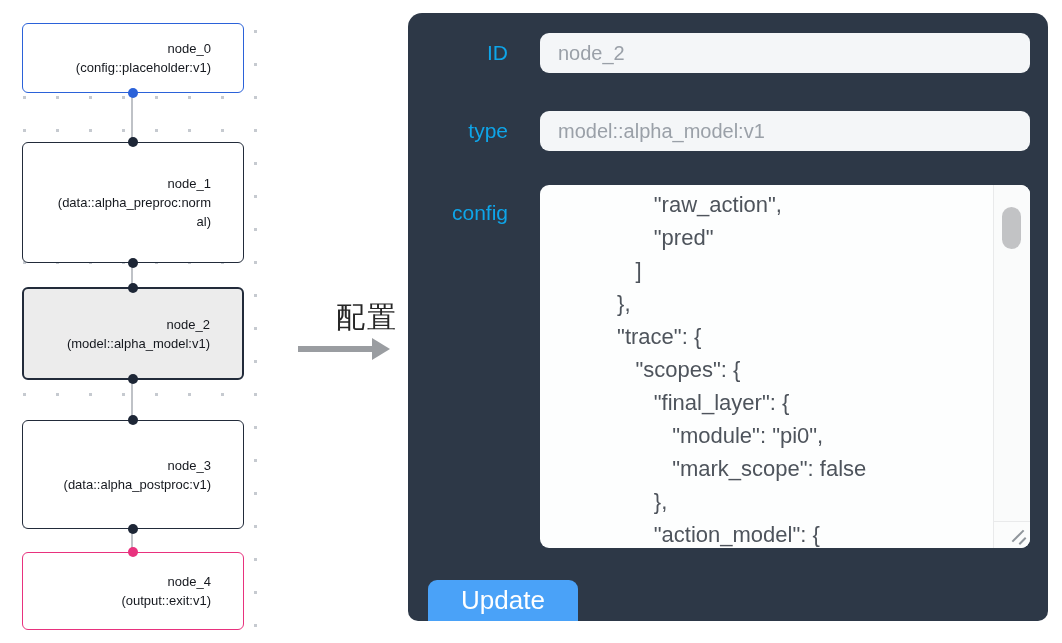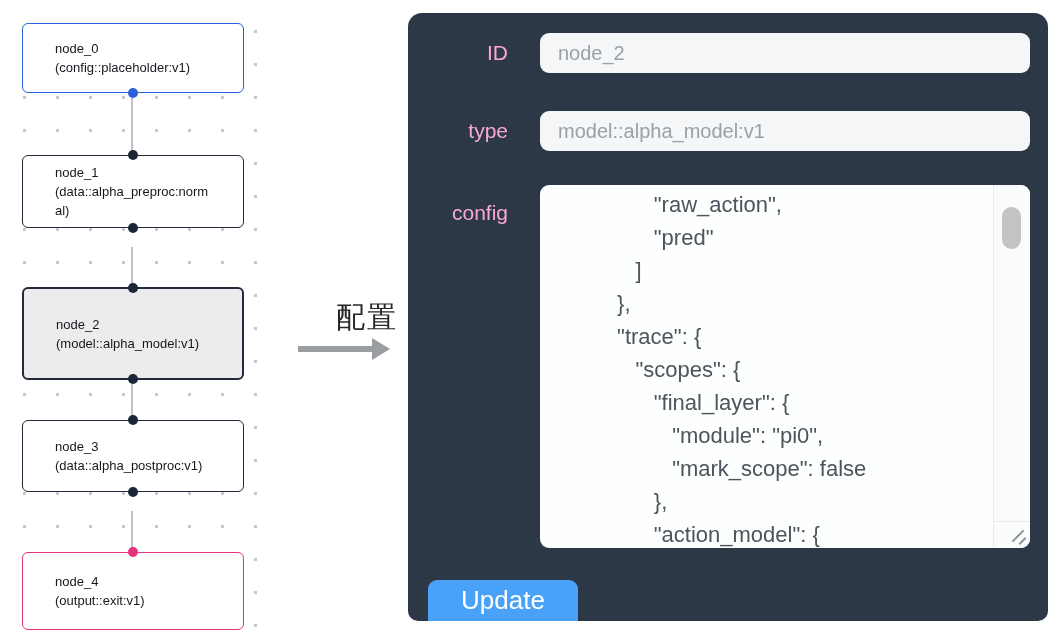--- a/index.html
+++ b/index.html
@@ -19,33 +19,33 @@
   }
   .edge { position: absolute; left: 131px; width: 2px; background: #bfc2c7; }
   .edge.e0 { top: 93px;  height: 62px; }
   .edge.e1 { top: 247px; height: 41px; }
   .edge.e2 { top: 379px; height: 42px; }
   .edge.e3 { top: 511px; height: 42px; }
   .node {
     position: absolute; left: 22px; width: 222px;
     background: #ffffff; border: 1.5px solid #222b3a; border-radius: 6px;
     display: flex; flex-direction: column; align-items: center; justify-content: center;
-    text-align: left; padding: 4px 32px; cursor: pointer;
+    text-align: right; padding: 4px 32px; cursor: pointer;
   }
   .node .nt, .node .ns {
     font-size: 13px; line-height: 19px; color: #15181e;
     overflow-wrap: anywhere; width: 100%;
   }
   .node.v-input    { border-color: #2b62d9; }
   .node.v-selected { border-color: #222b3a; border-width: 2px; background: #ececec; }
   .node.v-output   { border-color: #e8327e; }
   .node.n0 { top: 23px;  height: 70px; }
-  .node.n1 { top: 155px; height: 73px; }
+  .node.n1 { top: 142px; height: 121px; }
   .node.n2 { top: 287px; height: 93px; }
-  .node.n3 { top: 420px; height: 72px; }
+  .node.n3 { top: 420px; height: 109px; }
   .node.n4 { top: 552px; height: 78px; }
   .handle {
     position: absolute; left: 50%; width: 10px; height: 10px; margin-left: -5px;
     border-radius: 50%; background: #1d2636;
   }
   .handle.h-top    { top: -6px; }
   .handle.h-bottom { bottom: -6px; }
   .node.v-input  .handle { background: #2b62d9; }
   .node.v-output .handle { background: #e8327e; }
   
@@ -67,21 +67,21 @@
     background-image: radial-gradient(circle, #c6cad0 1.6px, transparent 1.8px);
     background-size: 33px 33px;
     background-position: 7px 7px;
   }
   .config-panel {
     position: absolute; left: 16px; top: 13px; width: 640px; height: 608px;
     background: #2d3847; border-radius: 14px 14px 10px 10px; overflow: hidden;
   }
   .field-label {
     position: absolute; left: 0; width: 100px; text-align: right;
-    color: #f9a8d4; font-size: 21px;
+    color: #0ea5e9; font-size: 21px;
   }
   .lbl-id   { top: 20px;  height: 40px; line-height: 40px; }
   .lbl-type { top: 98px;  height: 40px; line-height: 40px; }
   .lbl-config { top: 188px; }
   .panel-input {
     position: absolute; left: 132px; width: 490px; height: 40px;
     background: #f4f6f8; border: none; outline: none; border-radius: 9px;
     font-family: "Liberation Sans", "DejaVu Sans", sans-serif;
     font-size: 20px; color: #9aa0a8; padding: 0 18px;
   }

